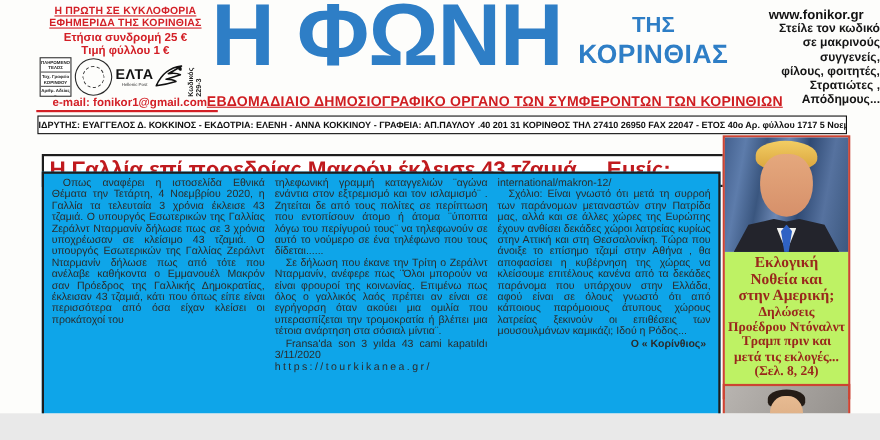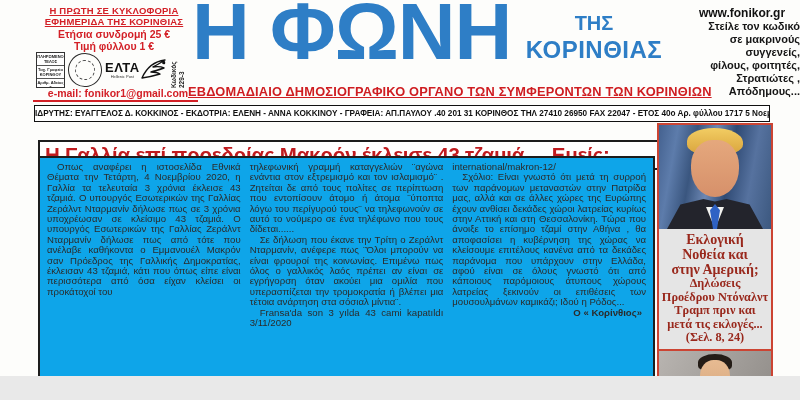--- a/index.html
+++ b/index.html
@@ -74,21 +74,21 @@
   .t-hair{position:absolute;left:28px;top:3px;width:56px;height:27px;
           background:linear-gradient(#f2cd63,#d9a33c);border-radius:55% 60% 45% 45%;}
   .t-face{position:absolute;left:32px;top:15px;width:48px;height:57px;
           background:linear-gradient(#e5a87d,#d6906a);border-radius:46% 46% 52% 52%;}
   .t-suit{position:absolute;left:8px;bottom:0;width:96px;height:30px;background:#23242c;
           clip-path:polygon(0 100%,14% 18%,38% 0,50% 8%,62% 0,86% 18%,100% 100%);}
   .t-shirt{position:absolute;left:47px;bottom:0;width:18px;height:22px;background:#f2f2ef;
            clip-path:polygon(0 0,100% 0,50% 100%);}
   .t-tie{position:absolute;left:51px;bottom:0;width:10px;height:25px;background:#2f62c4;
          clip-path:polygon(50% 0,100% 25%,70% 100%,30% 100%,0 25%);}
-  .caption{padding:3px 1px 16px 1px;text-align:center;background:#e5e5e5;}
+  .caption{padding:3px 1px 16px 1px;text-align:center;background:#bef264;}
   .cap-big{font-family:"Liberation Serif","DejaVu Serif",serif;font-size:14px;line-height:15px;
            font-weight:bold;color:#99281c;}
   .cap-small{font-family:"Liberation Serif","DejaVu Serif",serif;font-size:12.3px;line-height:13.5px;
              font-weight:bold;color:#99281c;}
   .photo2-box{left:657px;top:349px;width:116px;height:60px;border:2px solid #cc4433;
               box-sizing:border-box;overflow:hidden;
               background:linear-gradient(120deg,#b8b4b0,#908c88);}
   .m-hair{position:absolute;left:39px;top:3px;width:34px;height:17px;background:#241c16;
           border-radius:50% 50% 30% 30%;}
   .m-face{position:absolute;left:41px;top:9px;width:30px;height:35px;
@@ -151,20 +151,21 @@
   </div>
 
   <div class="abs article-box">
     <div class="col">
       <p class="indent">Οπως αναφέρει η ιστοσελίδα Εθνικά Θέματα την Τετάρτη, 4 Νοεμβρίου 2020, η Γαλλία τα τελευταία 3 χρόνια έκλεισε 43 τζαμιά. Ο υπουργός Εσωτερικών της Γαλλίας Ζεράλντ Νταρμανίν δήλωσε πως σε 3 χρόνια υποχρέωσαν σε κλείσιμο 43 τζαμιά. Ο υπουργός Εσωτερικών της Γαλλίας Ζεράλντ Νταρμανίν δήλωσε πως από τότε που ανέλαβε καθήκοντα ο Εμμανουέλ Μακρόν σαν Πρόεδρος της Γαλλικής Δημοκρατίας, έκλεισαν 43 τζαμιά, κάτι που όπως είπε είναι περισσότερα από όσα είχαν κλείσει οι προκάτοχοί του</p>
     </div>
     <div class="col">
       <p>τηλεφωνική γραμμή καταγγελιών ¨αγώνα ενάντια στον εξτρεμισμό και τον ισλαμισμό¨ . Ζητείται δε από τους πολίτες σε περίπτωση που εντοπίσουν άτομο ή άτομα ¨ύποπτα λόγω του περίγυρού τους¨ να τηλεφωνούν σε αυτό το νούμερο σε ένα τηλέφωνο που τους δίδεται......</p>
       <p class="indent">Σε δήλωση που έκανε την Τρίτη ο Ζεράλντ Νταρμανίν, ανέφερε πως ¨Όλοι μπορούν να είναι φρουροί της κοινωνίας. Επιμένω πως όλος ο γαλλικός λαός πρέπει αν είναι σε εγρήγορση όταν ακούει μια ομιλία που υπερασπίζεται την τρομοκρατία ή βλέπει μια τέτοια ανάρτηση στα σόσιαλ μίντια¨.</p>
       <p class="indent">Fransa'da son 3 yılda 43 cami kapatıldı 3/11/2020</p>
+      <p class="url-line">https://tourkikanea.gr/</p>
     </div>
     <div class="col">
       <p>international/makron-12/</p>
       <p class="indent">Σχόλιο: Είναι γνωστό ότι μετά τη συρροή των παράνομων μεταναστών στην Πατρίδα μας, αλλά και σε άλλες χώρες της Ευρώπης έχουν ανθίσει δεκάδες χώροι λατρείας κυρίως στην Αττική και στη Θεσσαλονίκη.  Τώρα που άνοιξε το επίσημο τζαμί στην Αθήνα , θα αποφασίσει η κυβέρνηση της χώρας να  κλείσουμε επιτέλους κανένα από τα δεκάδες παράνομα που υπάρχουν στην Ελλάδα, αφού είναι σε όλους γνωστό ότι από κάποιους παρόμοιους άτυπους χώρους λατρείας ξεκινούν οι επιθέσεις των μουσουλμάνων καμικάζι; Ιδού η Ρόδος...</p>
       <p class="sig">Ο « Κορίνθιος»</p>
     </div>
   </div>
   <div class="abs bottom-strip"></div>
 
   <div class="abs photo-box">

